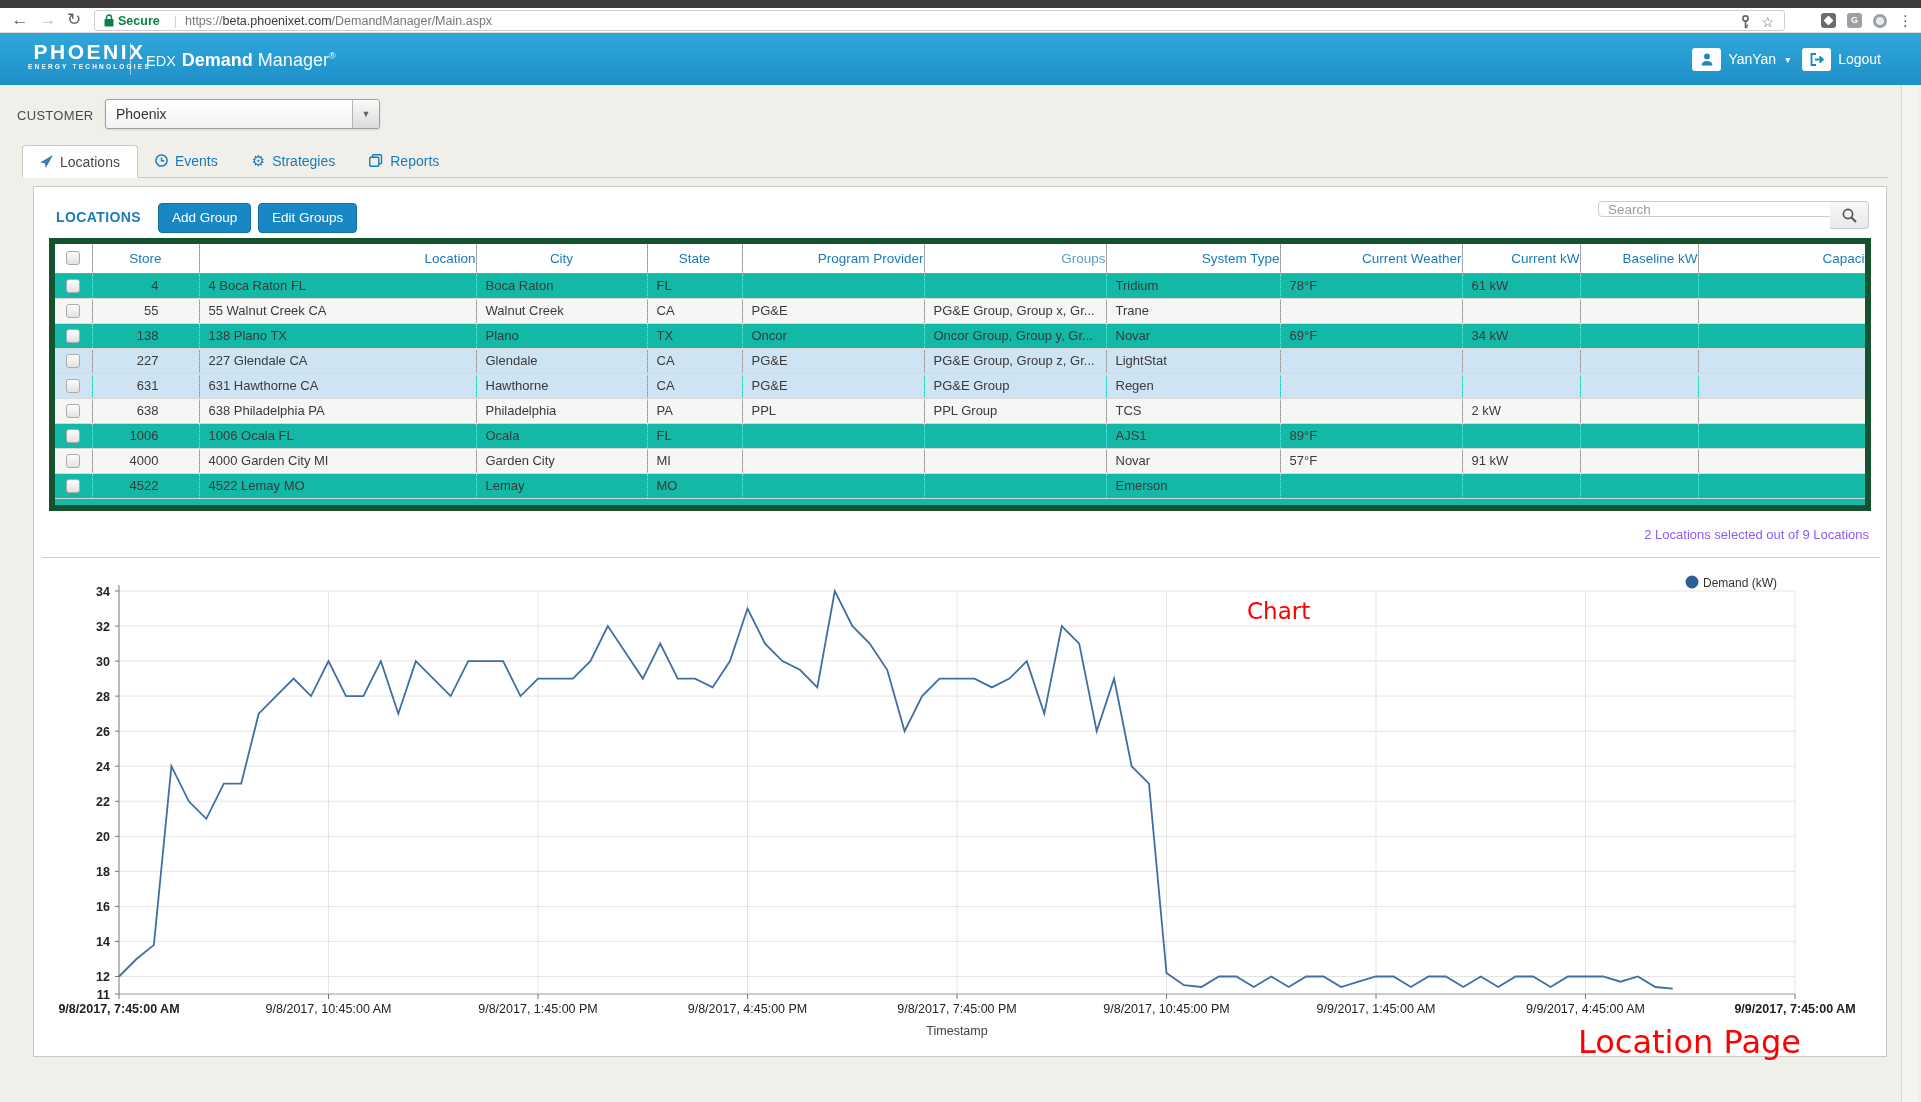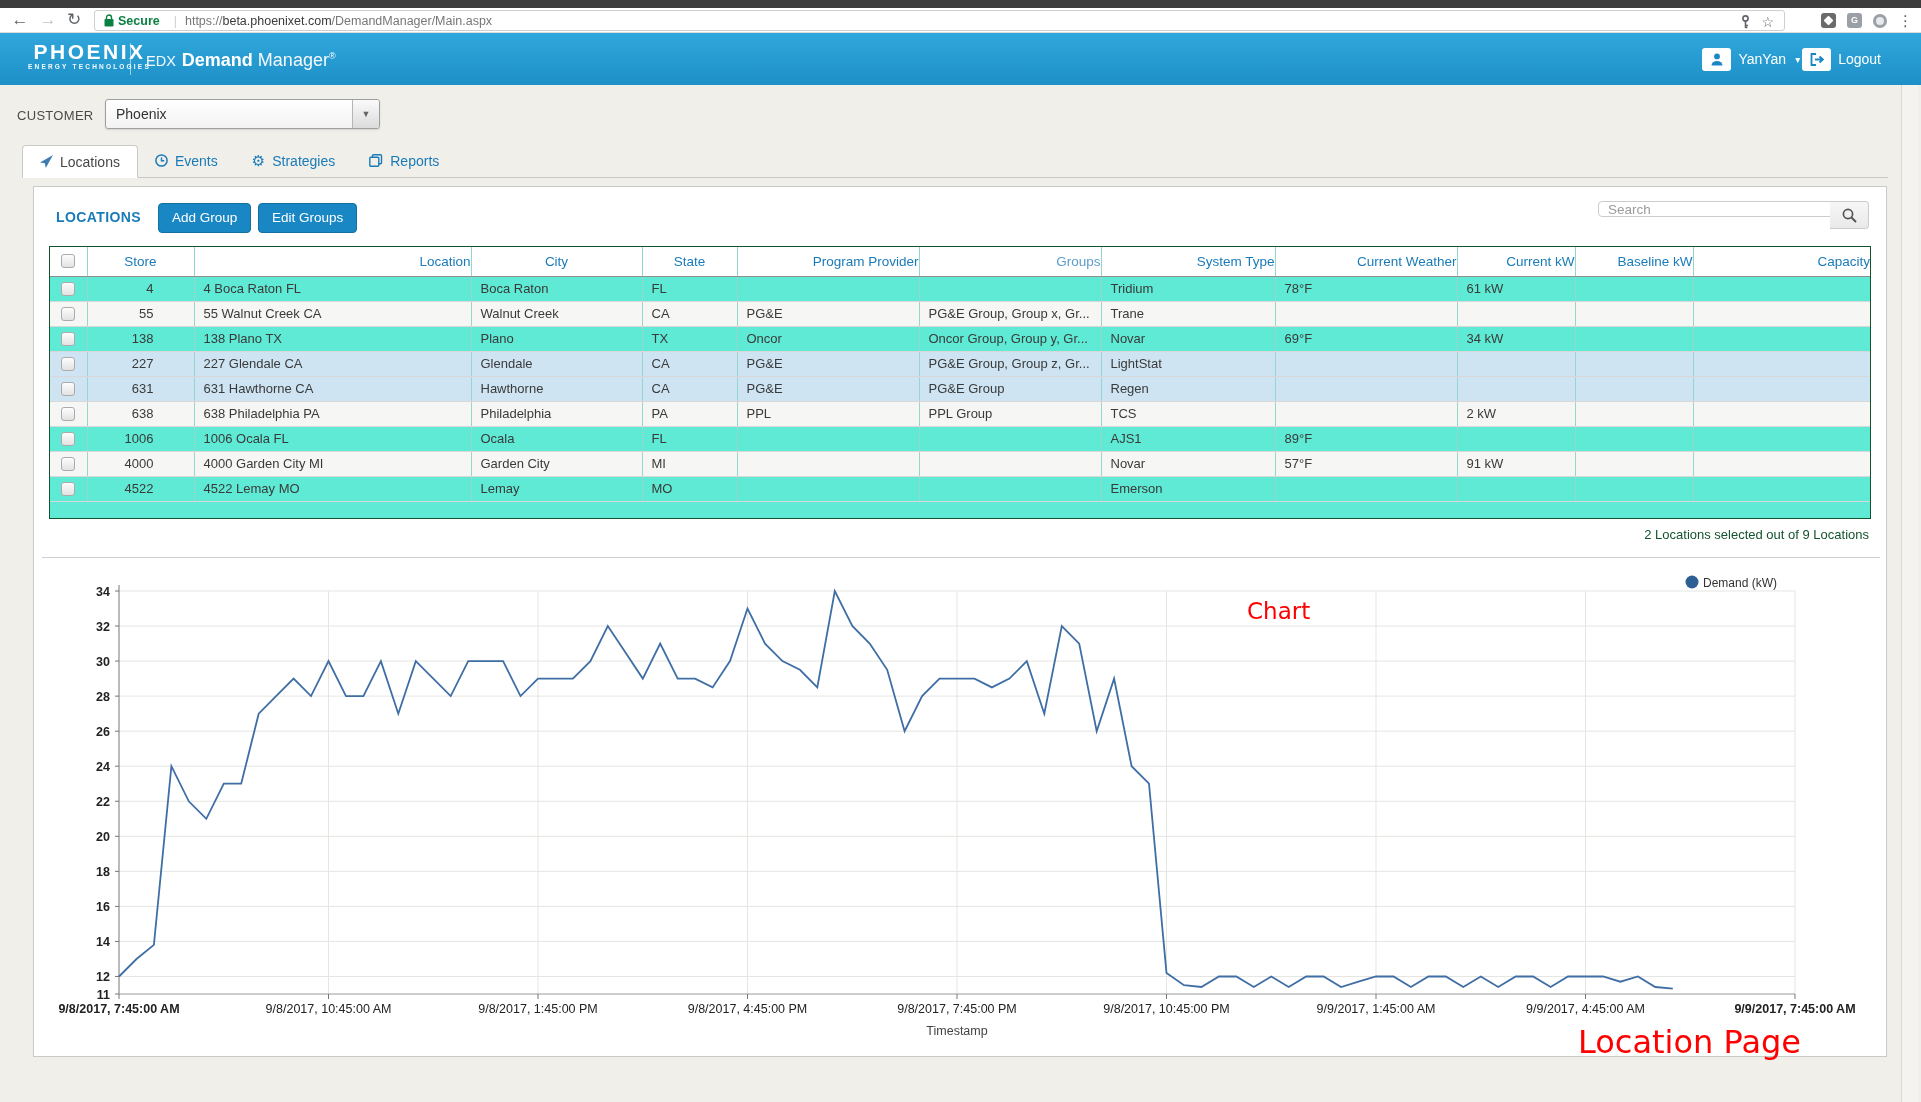--- a/index.html
+++ b/index.html
@@ -34,21 +34,21 @@
     background:linear-gradient(var(--hdr-top),var(--hdr-bot)); color:#fff;}
   .brand{position:absolute; left:28px; top:8px; text-align:center;}
   .brand-name{font-size:21px; font-weight:700; letter-spacing:2.5px; line-height:22px;}
   .brand-sub{font-size:6.5px; letter-spacing:2.2px; font-weight:700; opacity:.95;}
   .hdr-div{position:absolute; left:130px; top:10px; width:1px; height:32px; background:rgba(255,255,255,.55);}
   .product{position:absolute; left:146px; top:17px; font-size:18px; white-space:nowrap;}
   .p-edx{font-weight:300; font-size:14.5px; opacity:.95; margin-right:6px;}
   .p-bold{font-weight:700;}
   .p-light{font-weight:300; opacity:.95;}
   .p-tm{font-size:9px; vertical-align:super;}
-  .hdr-right{position:absolute; right:40px; top:0; height:52px; display:flex; align-items:center; gap:2px; font-size:14px;}
+  .hdr-right{position:absolute; right:40px; top:0; height:52px; display:flex; align-items:center; gap:12px; font-size:14px;}
   .chip{width:29px; height:23px; background:#fff; border-radius:3px; display:flex; align-items:center; justify-content:center;}
   .hdr-btn{display:flex; align-items:center; gap:7px; cursor:pointer; color:#fff;}
   .caret{font-size:10px; margin-left:2px;}
 
   
   .content{position:absolute; left:0; top:85px; width:1921px; height:1017px; background:var(--page-bg);}
   .cust-label{position:absolute; left:17px; top:23px; font-size:13px; color:#4a4a4a; letter-spacing:.3px;}
   .cust-select{position:absolute; left:105px; top:14px; width:275px; height:30px; background:linear-gradient(#fff,#f3f3f3);
      border:1px solid #9f9f9f; border-radius:3px; box-shadow:0 1px 2px rgba(0,0,0,.12); font-size:14px; color:#333; cursor:pointer;}
   .cust-select .val{position:absolute; left:10px; top:6px;}
@@ -66,33 +66,33 @@
   .btn{position:absolute; top:16px; height:30px; background:var(--accent); border:1px solid #14719f; border-radius:4px;
        color:#fff; font-size:13.5px; padding:0 13px; line-height:28px; cursor:pointer; font-family:inherit;}
   .btn.add{left:124px;} .btn.edit{left:224px;}
   .search-input{position:absolute; left:1564px; top:14px; width:233px; height:16px; border:1px solid #ccc; border-radius:4px 0 0 4px;
        padding:0 9px; font-size:13.5px; color:#444; font-family:inherit; outline:none;}
   .search-input::placeholder{color:#9b9b9b;}
   .search-btn{position:absolute; left:1796px; top:14px; width:39px; height:28px; border:1px solid #ccc; border-left:none;
        border-radius:0 4px 4px 0; background:linear-gradient(#f7f7f7,#e9e9e9); cursor:pointer; display:flex; align-items:center; justify-content:center;}
 
   
-  .tbl-wrap{position:absolute; left:15px; top:59px; width:1822px; height:273px; border:1px solid #14532d; overflow:hidden; background:#5eead4;}
+  .tbl-wrap{position:absolute; left:15px; top:51px; width:1822px; height:273px; border:6px solid #14532d; overflow:hidden; background:#14b8a6;}
   table{border-collapse:collapse; table-layout:fixed; width:1820px; font-size:13px; color:#3a3a3a;}
   th{height:29px; color:var(--link); font-weight:400; font-size:13.5px; text-align:right; padding:0 0 0 10px; border-bottom:1px solid #8f8f8f; background:#fff; white-space:nowrap; overflow:hidden;}
   th.c, td.c{text-align:center; padding:0;}
   th.muted{color:#5d9dcb;}
   td{height:25px; padding:0 0 0 9px; border-bottom:1px solid #d8d8d8; white-space:nowrap; overflow:hidden;}
   td.num{text-align:right; padding:0 40px 0 0;}
   th+th, td+td{border-left:1px dotted #c6c6c6;}
   th:first-child, td:first-child{border-left:none;}
   tr.alt td{background:#f6f6f5;}
   tr.selected td{background:var(--sel);}
   .cb{width:14px; height:14px; border:1px solid #ababab; border-radius:3px; background:linear-gradient(#fdfdfd,#e2e2e2); margin:0 auto;}
-  .sel-status{position:absolute; right:17px; top:340px; font-size:13px; color:#14532d;}
+  .sel-status{position:absolute; right:17px; top:340px; font-size:13px; color:#8b5cf6;}
   .card-hr{position:absolute; left:8px; top:370px; width:1838px; border-top:1px solid #cfcfcf;}
 
   
   .chart-svg{position:absolute; left:0; top:374px;}
   .ann{position:absolute; color:var(--red); font-family:"DejaVu Sans","Liberation Sans",sans-serif;}
   .ann-chart{left:1213px; top:386px; font-size:23px;margin-top:25px;}
   .ann-page{left:1544px; top:818px; font-size:32px;margin-top:18px;}
 
   .page-scrollbar{position:absolute; right:3px; top:85px; width:17px; height:1017px; background:#f4f3ef; border-left:1px solid #dad9d4;}
 </style>

